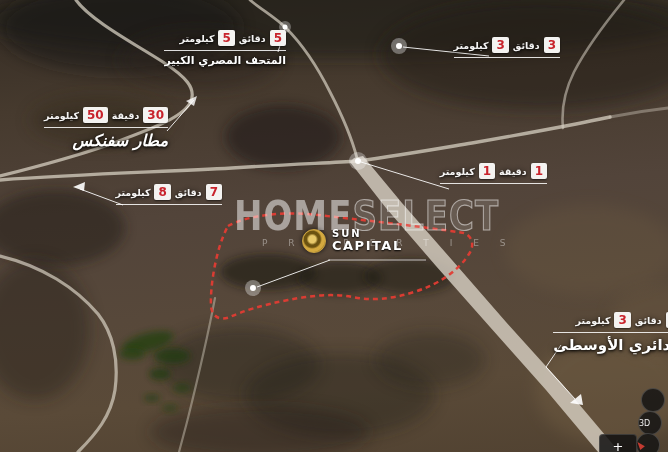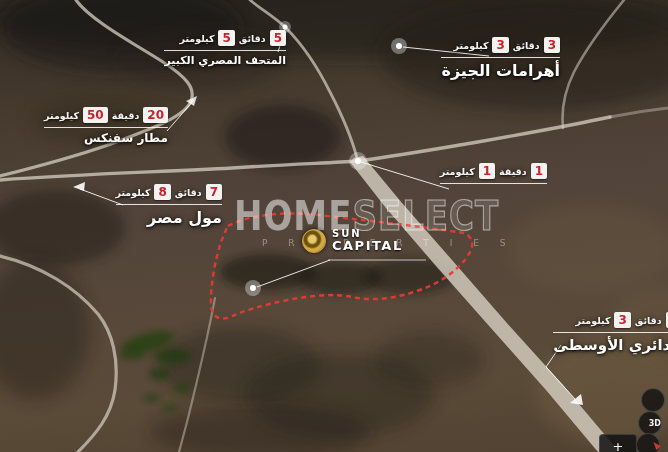--- a/index.html
+++ b/index.html
@@ -39,21 +39,21 @@
   .sun-icon{
     width:22px;height:22px;border-radius:50%;border:1px solid #caa23f;box-shadow:0 0 5px rgba(0,0,0,.7);
     background:radial-gradient(circle at 42% 42%,#e8c96a 0 20%,#6b5210 32% 44%,#d4a93f 54% 68%,#8a6a1a 78%,#e3bd55 92%);
   }
   .sun-top{font-size:10px;font-weight:bold;letter-spacing:2px;color:#fff;line-height:11px;text-shadow:0 1px 2px #000;}
   .sun-bottom{font-size:13px;font-weight:bold;letter-spacing:1.5px;color:#fff;line-height:14px;text-shadow:0 1px 2px #000;}
   
   .ctl-circle{
     position:absolute;width:22px;height:22px;border-radius:50%;z-index:12;
     background:rgba(18,18,18,.82);border:1px solid rgba(255,255,255,.18);
-    display:flex;align-items:center;justify-content:flex-end;color:#eee;font-size:8px;font-weight:bold;
+    display:flex;align-items:center;justify-content:flex-start;color:#eee;font-size:8px;font-weight:normal;
   }
   .compass-needle{
     width:0;height:0;border-left:3px solid transparent;border-right:3px solid transparent;
     border-bottom:8px solid #c43b31;transform:rotate(-40deg);
   }
   .zoom-pill{
     position:absolute;left:599px;top:434px;width:36px;height:22px;z-index:12;
     background:rgba(18,18,18,.85);border:1px solid rgba(255,255,255,.15);border-radius:4px;
     display:flex;align-items:center;justify-content:center;color:#fff;font-size:13px;line-height:1;
   }
@@ -174,41 +174,39 @@
     <div class="loc-name">المتحف المصري الكبير</div>
   </div>
 
   <div class="loc-label" style="top:37px;right:108px;">
     <div class="badge-row">
       <span class="badge">3</span>
       <span class="unit">دقائق</span>
       <span class="badge">3</span>
       <span class="unit">كيلومتر</span>
     </div>
-    <div class="loc-name" style="font-size:16px;">أهرامات الجيزة</div>
   </div>
 
   <div class="loc-label" style="top:107px;right:500px;">
     <div class="badge-row">
-      <span class="badge">20</span>
+      <span class="badge">30</span>
       <span class="unit">دقيقة</span>
       <span class="badge">50</span>
       <span class="unit">كيلومتر</span>
     </div>
-    <div class="loc-name" style="font-size:12px;">مطار سفنكس</div>
+    <div class="loc-name" style="font-size:16px;font-style:italic;">مطار سفنكس</div>
   </div>
 
   <div class="loc-label" style="top:184px;right:446px;">
     <div class="badge-row">
       <span class="badge">7</span>
       <span class="unit">دقائق</span>
       <span class="badge">8</span>
       <span class="unit">كيلومتر</span>
     </div>
-    <div class="loc-name" style="font-size:16px;">مول مصر</div>
   </div>
 
   <div class="loc-label" style="top:163px;right:121px;">
     <div class="badge-row">
       <span class="badge">1</span>
       <span class="unit">دقيقة</span>
       <span class="badge">1</span>
       <span class="unit">كيلومتر</span>
     </div>
   </div>

